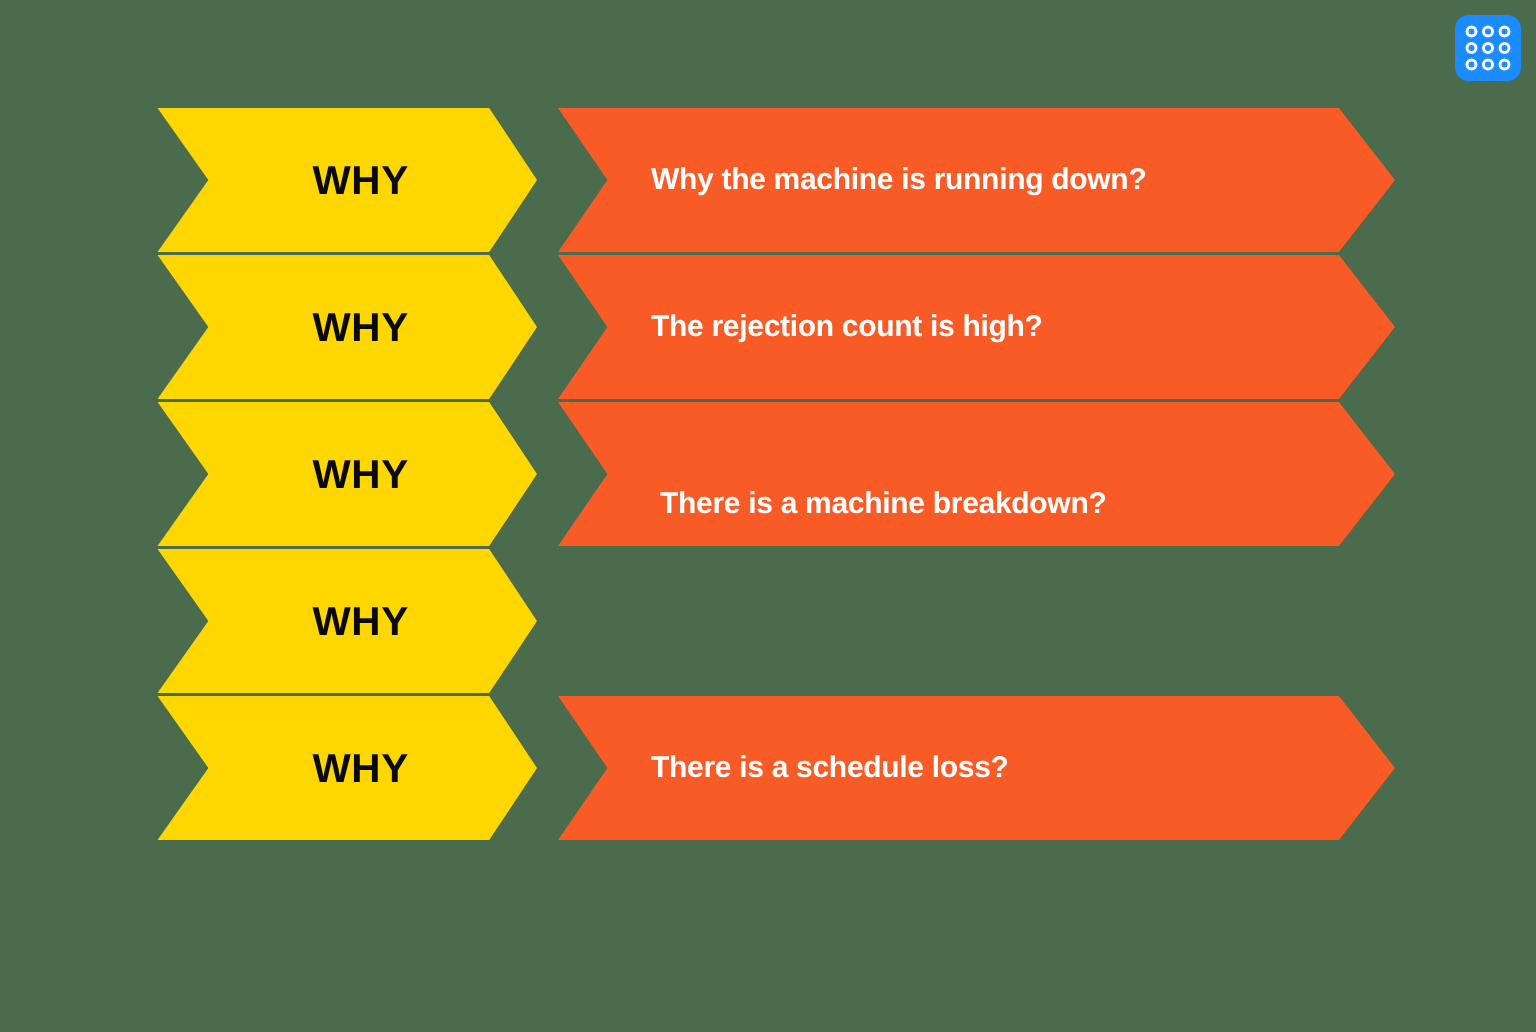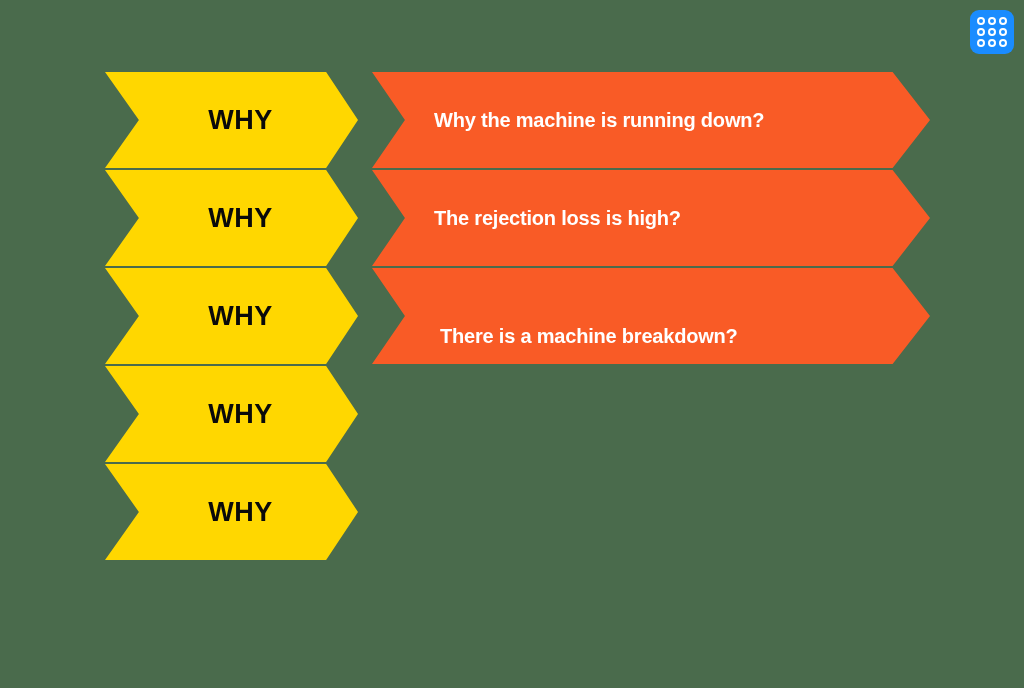--- a/index.html
+++ b/index.html
@@ -122,21 +122,21 @@
     <div class="q-banner">
       <span class="q-label">Why the machine is running down?</span>
     </div>
   </div>
 
   <div class="row">
     <div class="why-chevron">
       <span class="why-label">WHY</span>
     </div>
     <div class="q-banner">
-      <span class="q-label">The rejection loss is high?</span>
+      <span class="q-label">The rejection count is high?</span>
     </div>
   </div>
 
   <div class="row">
     <div class="why-chevron">
       <span class="why-label">WHY</span>
     </div>
     <div class="q-banner">
       <span class="q-label indent">There is a machine breakdown?</span>
     </div>
@@ -145,15 +145,18 @@
   <div class="row">
     <div class="why-chevron">
       <span class="why-label">WHY</span>
     </div>
   </div>
 
   <div class="row">
     <div class="why-chevron">
       <span class="why-label">WHY</span>
     </div>
+    <div class="q-banner">
+      <span class="q-label">There is a schedule loss?</span>
+    </div>
   </div>
 
 </div>
 
 </body></html>

